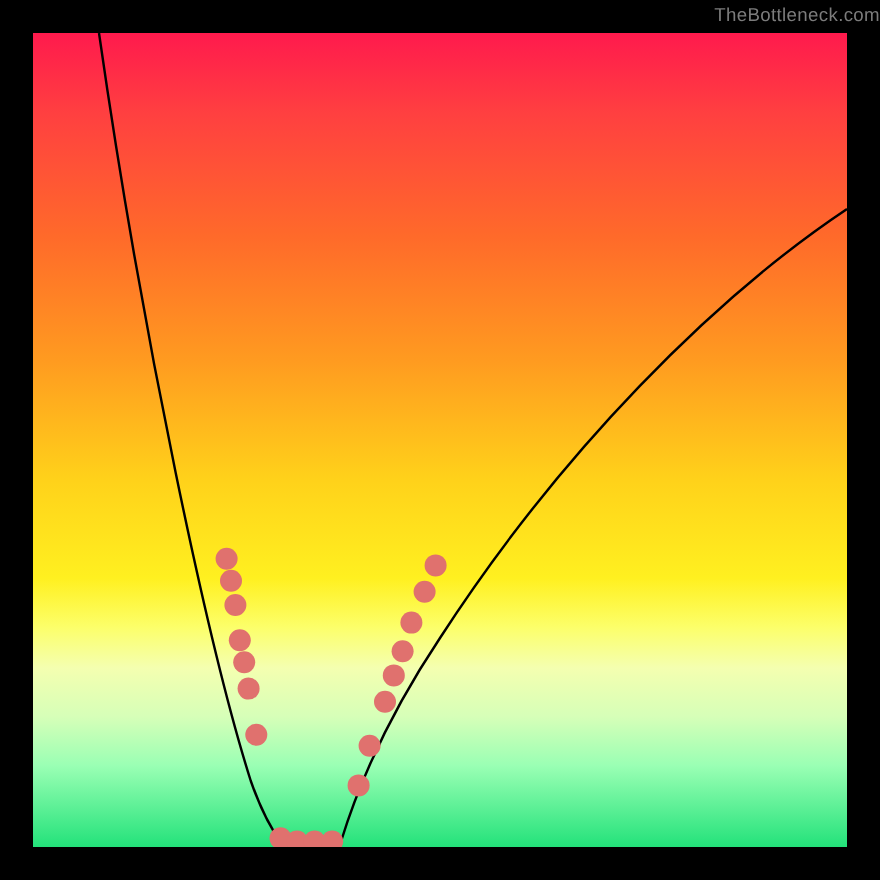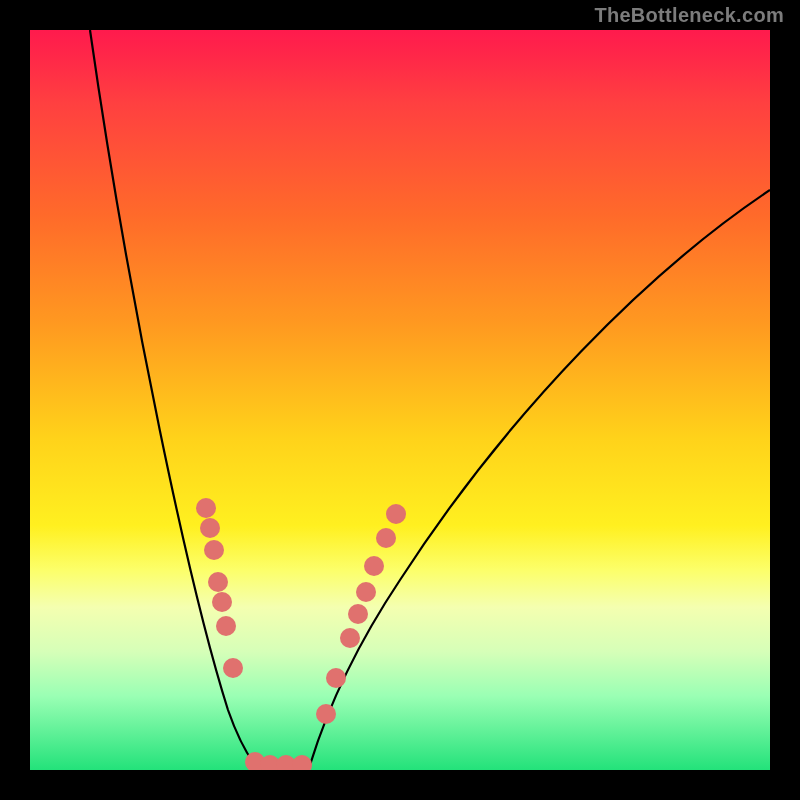--- a/index.html
+++ b/index.html
@@ -27,24 +27,24 @@
       #fcff6a 73%,
       #f4ffb0 78%,
       #d6ffb8 84%,
       #9affb4 90%,
       #23e27a 100%);
     box-sizing: border-box;
   }
   .watermark {
     position: absolute;
     top: 4px;
-    right: 16px;
+    right: 0;
     color: #7c7c7c;
-    font-size: 20px;
-    font-weight: 700;
+    font-size: 17px;
+    font-weight: 400;
     letter-spacing: 0.3px;
   }
   svg.plot {
     position: absolute;
     left: 30px;
     top: 30px;
     width: 740px;
     height: 740px;
   }
 </style>

